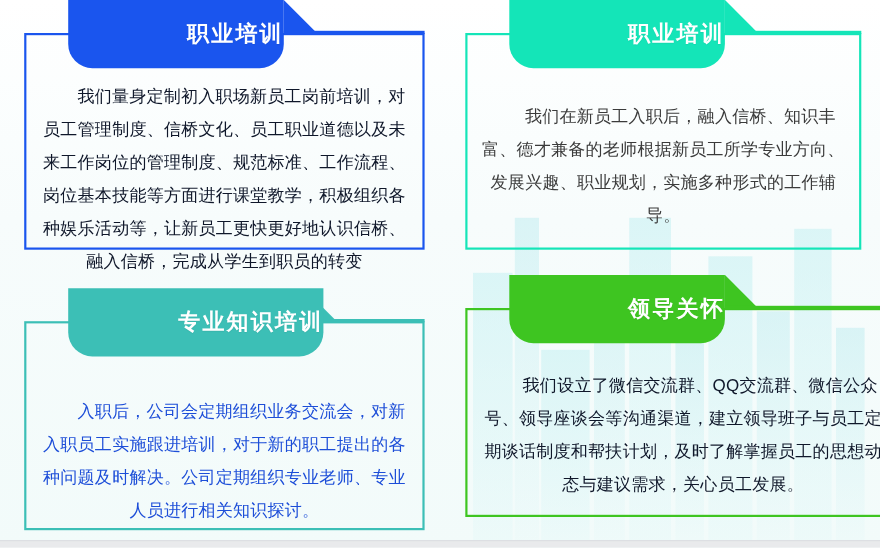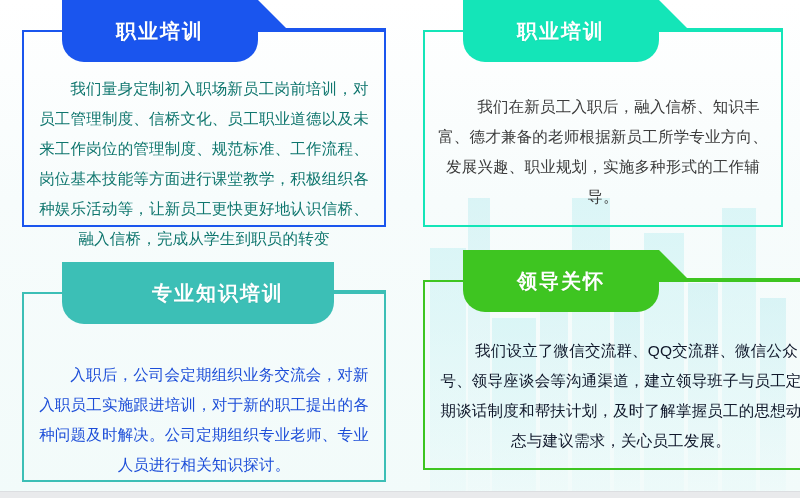--- a/index.html
+++ b/index.html
@@ -40,33 +40,33 @@
   }
 
   
   .ribbon{
     position:absolute;
     left:40px;top:-30px;
     height:62px;
     width:196px;
     background:var(--c);
     border-radius:0 0 22px 22px;
-    display:flex;align-items:center;justify-content:center;
+    display:flex;align-items:center;justify-content:flex-end;
     z-index:3;
   }
   .ribbon .title{
     color:#ffffff;
     font-size:20px;
     font-weight:bold;
     letter-spacing:2px;
     line-height:1;
     white-space:nowrap;
     text-shadow:0 1px 1px rgba(0,0,0,.06);
   }
-  .ribbon.wide{width:232px;padding-left:40px;}
+  .ribbon.wide{width:232px;}
 
   
   .fold{
     position:absolute;
     top:-30px;
     height:30px;width:30px;
     z-index:2;
     background:var(--c);
     clip-path:polygon(0 0,0 100%,100% 100%);
   }
@@ -117,21 +117,21 @@
 
 <div class="grid">
 
   <div class="card" id="card-0" style="left: 22px; top: 30px; width: 364px; height: 197px; --c: #1A55EE;">
     <div class="box"></div>
     <div class="fold" style="left:236px;"></div>
     <div class="fold-bar" style="left:236px;right:0;"></div>
     <div class="ribbon">
       <span class="title">职业培训</span>
     </div>
-    <div class="body-text" style="top: 44px; color: #0f766e;">我们量身定制初入职场新员工岗前培训，对员工管理制度、信桥文化、员工职业道德以及未来工作岗位的管理制度、规范标准、工作流程、岗位基本技能等方面进行课堂教学，积极组织各种娱乐活动等，让新员工更快更好地认识信桥、融入信桥，完成从学生到职员的转变</div>
+    <div class="body-text" style="top: 44px; color: #0f172a;">我们量身定制初入职场新员工岗前培训，对员工管理制度、信桥文化、员工职业道德以及未来工作岗位的管理制度、规范标准、工作流程、岗位基本技能等方面进行课堂教学，积极组织各种娱乐活动等，让新员工更快更好地认识信桥、融入信桥，完成从学生到职员的转变</div>
   </div>
 
   <div class="card" id="card-1" style="left: 423px; top: 30px; width: 360px; height: 197px; --c: #14E5B8;">
     <div class="box"></div>
     <div class="fold" style="left:236px;"></div>
     <div class="fold-bar" style="left:236px;right:0;"></div>
     <div class="ribbon">
       <span class="title">职业培训</span>
     </div>
     <div class="body-text" style="top: 62px; color: rgb(59, 59, 59);">我们在新员工入职后，融入信桥、知识丰富、德才兼备的老师根据新员工所学专业方向、发展兴趣、职业规划，实施多种形式的工作辅导。</div>

